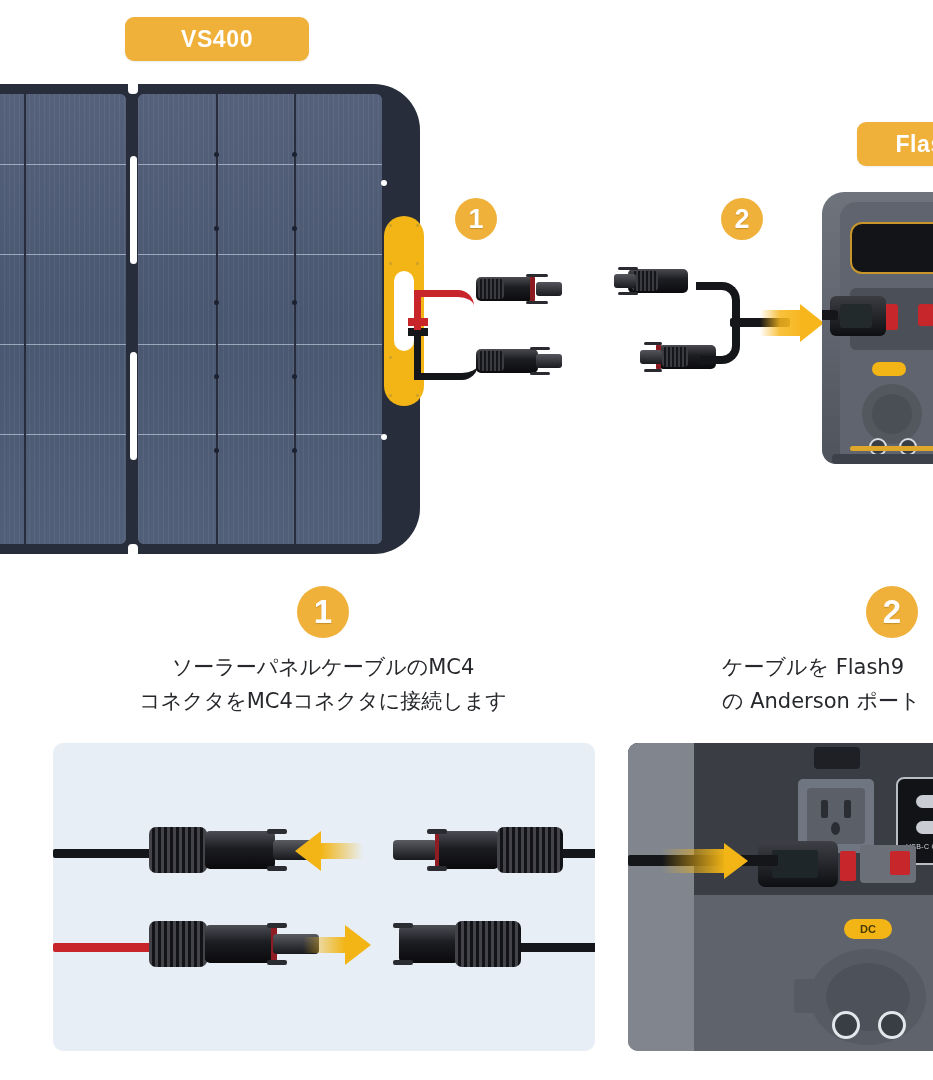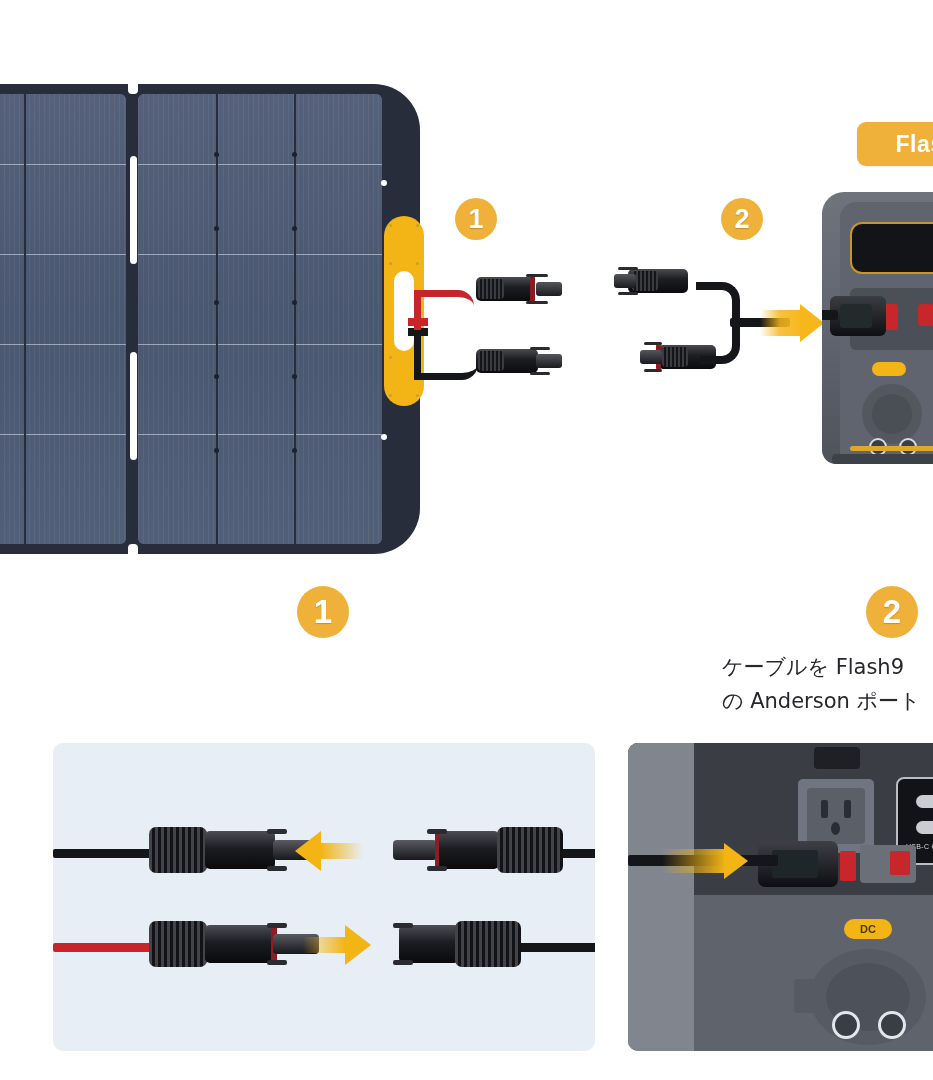--- a/index.html
+++ b/index.html
@@ -278,20 +278,21 @@
   #dr-dial-tab{position:absolute;left:-16px;top:30px;width:22px;height:34px;background:#565b63;border-radius:4px;}
   .dr-jack{position:absolute;width:22px;height:22px;border-radius:50%;border:3px solid #e3e6ea;background:#393d44;}
   #dr-j1{left:204px;top:268px;}
   #dr-j2{left:250px;top:268px;}
 </style>
 </head>
 <body>
 
 <div class="stage">
 
+  <div class="pill" id="pill-vs400">VS400</div>
   <div class="pill" id="pill-flash">Flash</div>
 
   <div id="solar-panel">
     <div class="panel-wing" id="wing-left">
       <div class="cells"></div>
       <div class="cell-h" style="top:70px"></div>
       <div class="cell-h" style="top:160px"></div>
       <div class="cell-h" style="top:250px"></div>
       <div class="cell-h" style="top:340px"></div>
 
@@ -403,20 +404,22 @@
       <div id="station-dial-in"></div>
     </div>
     <div class="dcjack" id="station-jack1"></div>
     <div class="dcjack" id="station-jack2"></div>
 
     <div id="station-stripe"></div>
     <div id="station-base"></div>
   </div>
 
   <div class="numbadge" id="num-step-1">1</div>
+  <div class="caption" id="caption-1">ソーラーパネルケーブルのMC4
+コネクタをMC4コネクタに接続します</div>
 
   <div class="numbadge" id="num-step-2">2</div>
   <div class="caption" id="caption-2">ケーブルを Flash9
 の Anderson ポート</div>
 
   <div class="detail" id="detail-left">
     <div class="d-wire" id="dl-w1"></div>
     <div class="d-wire" id="dl-w2"></div>
     <div class="d-wire" id="dl-w3"></div>
     <div class="d-wire" id="dl-w4"></div>

